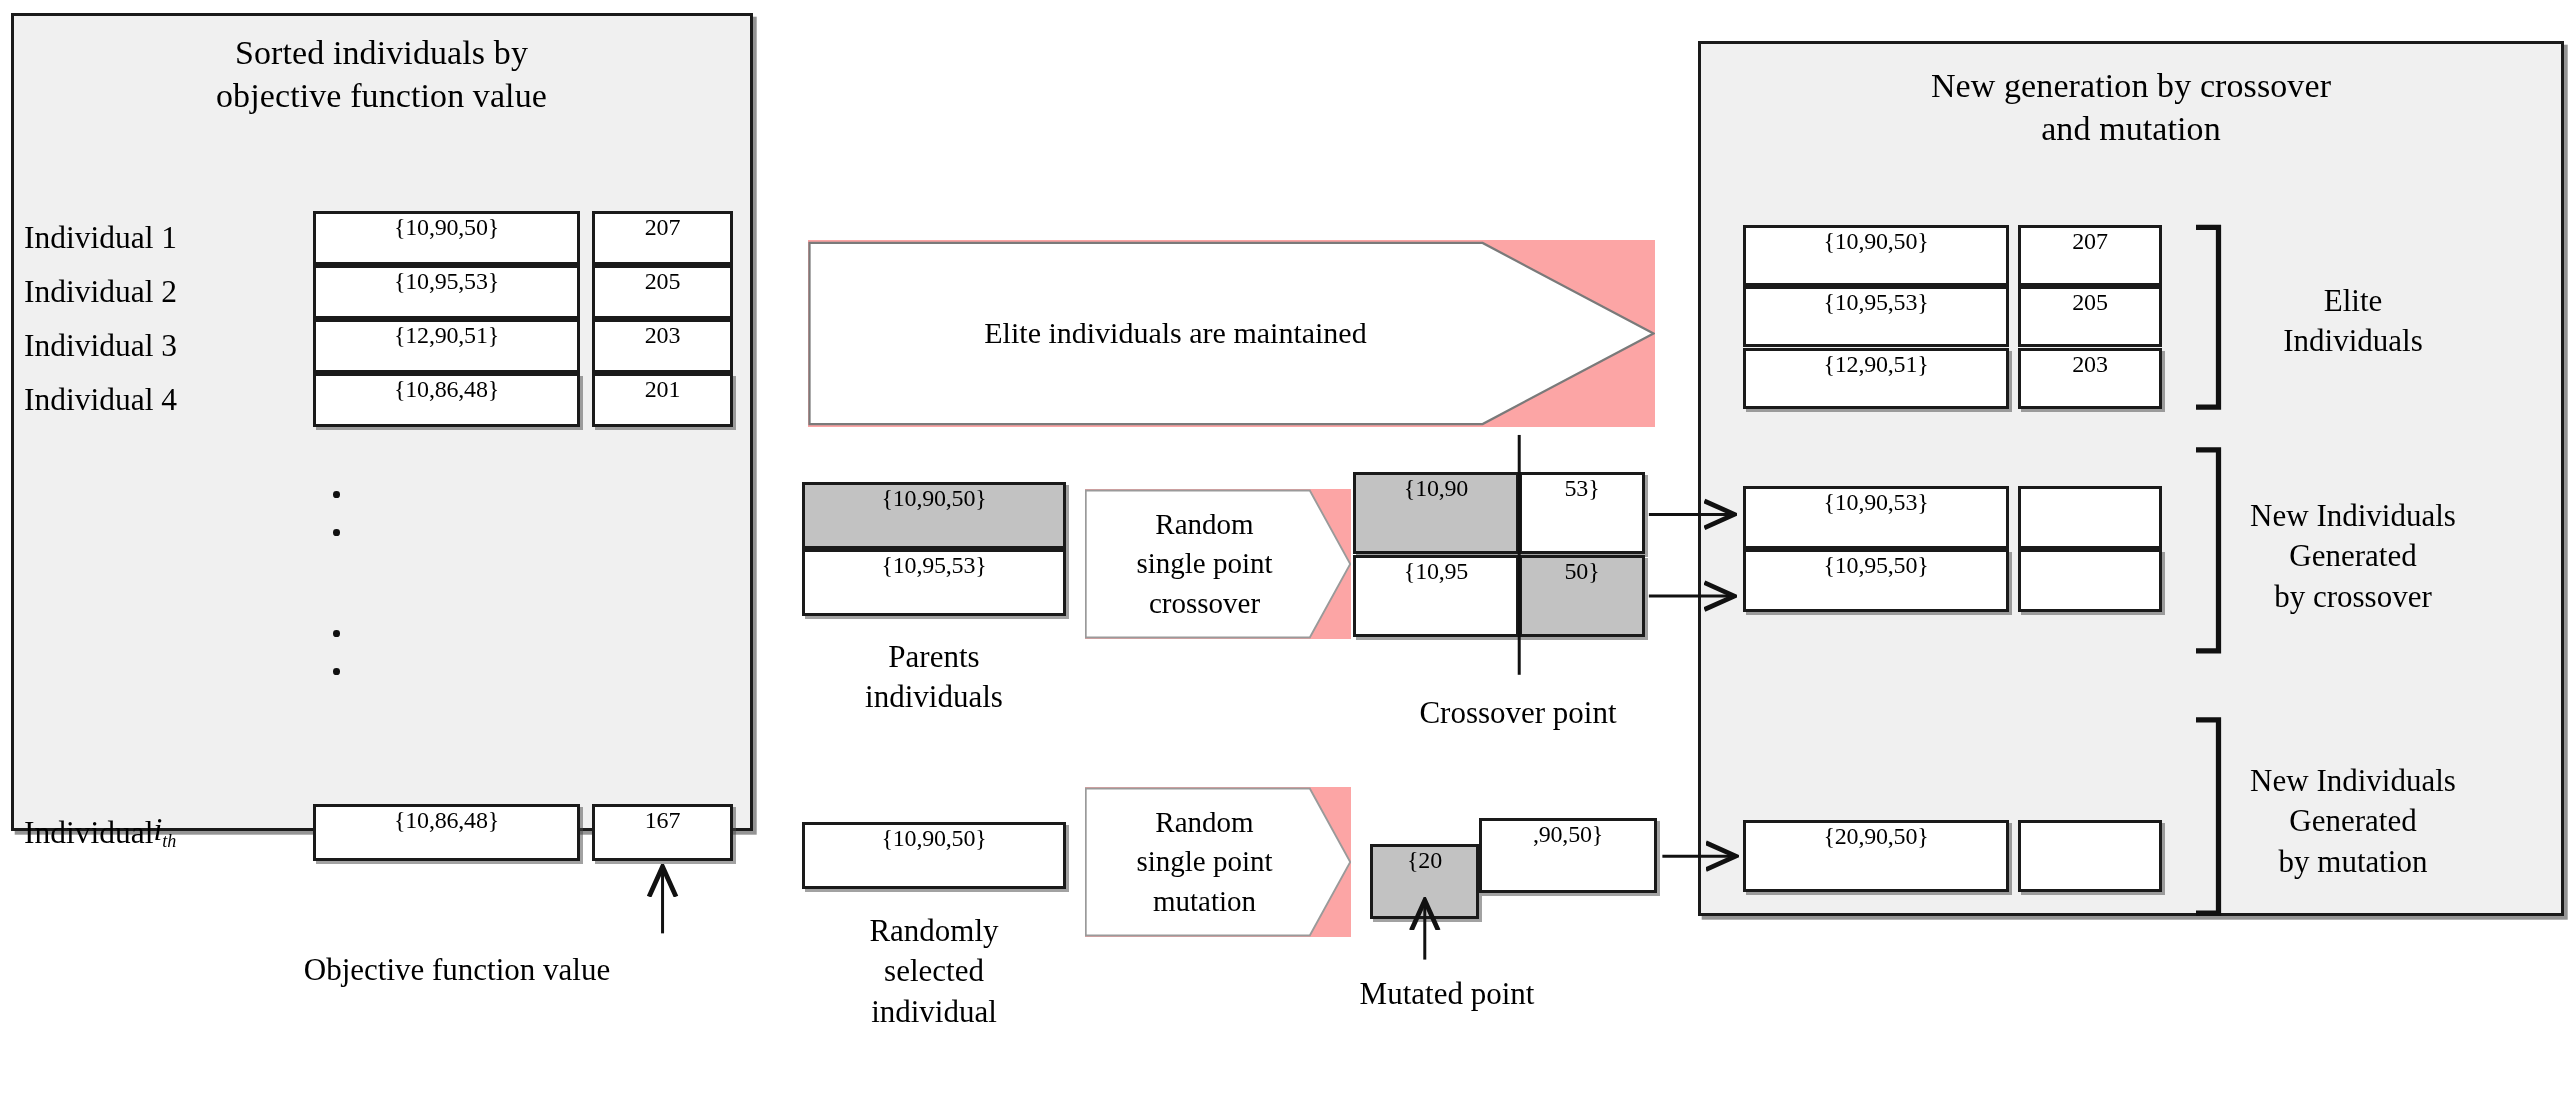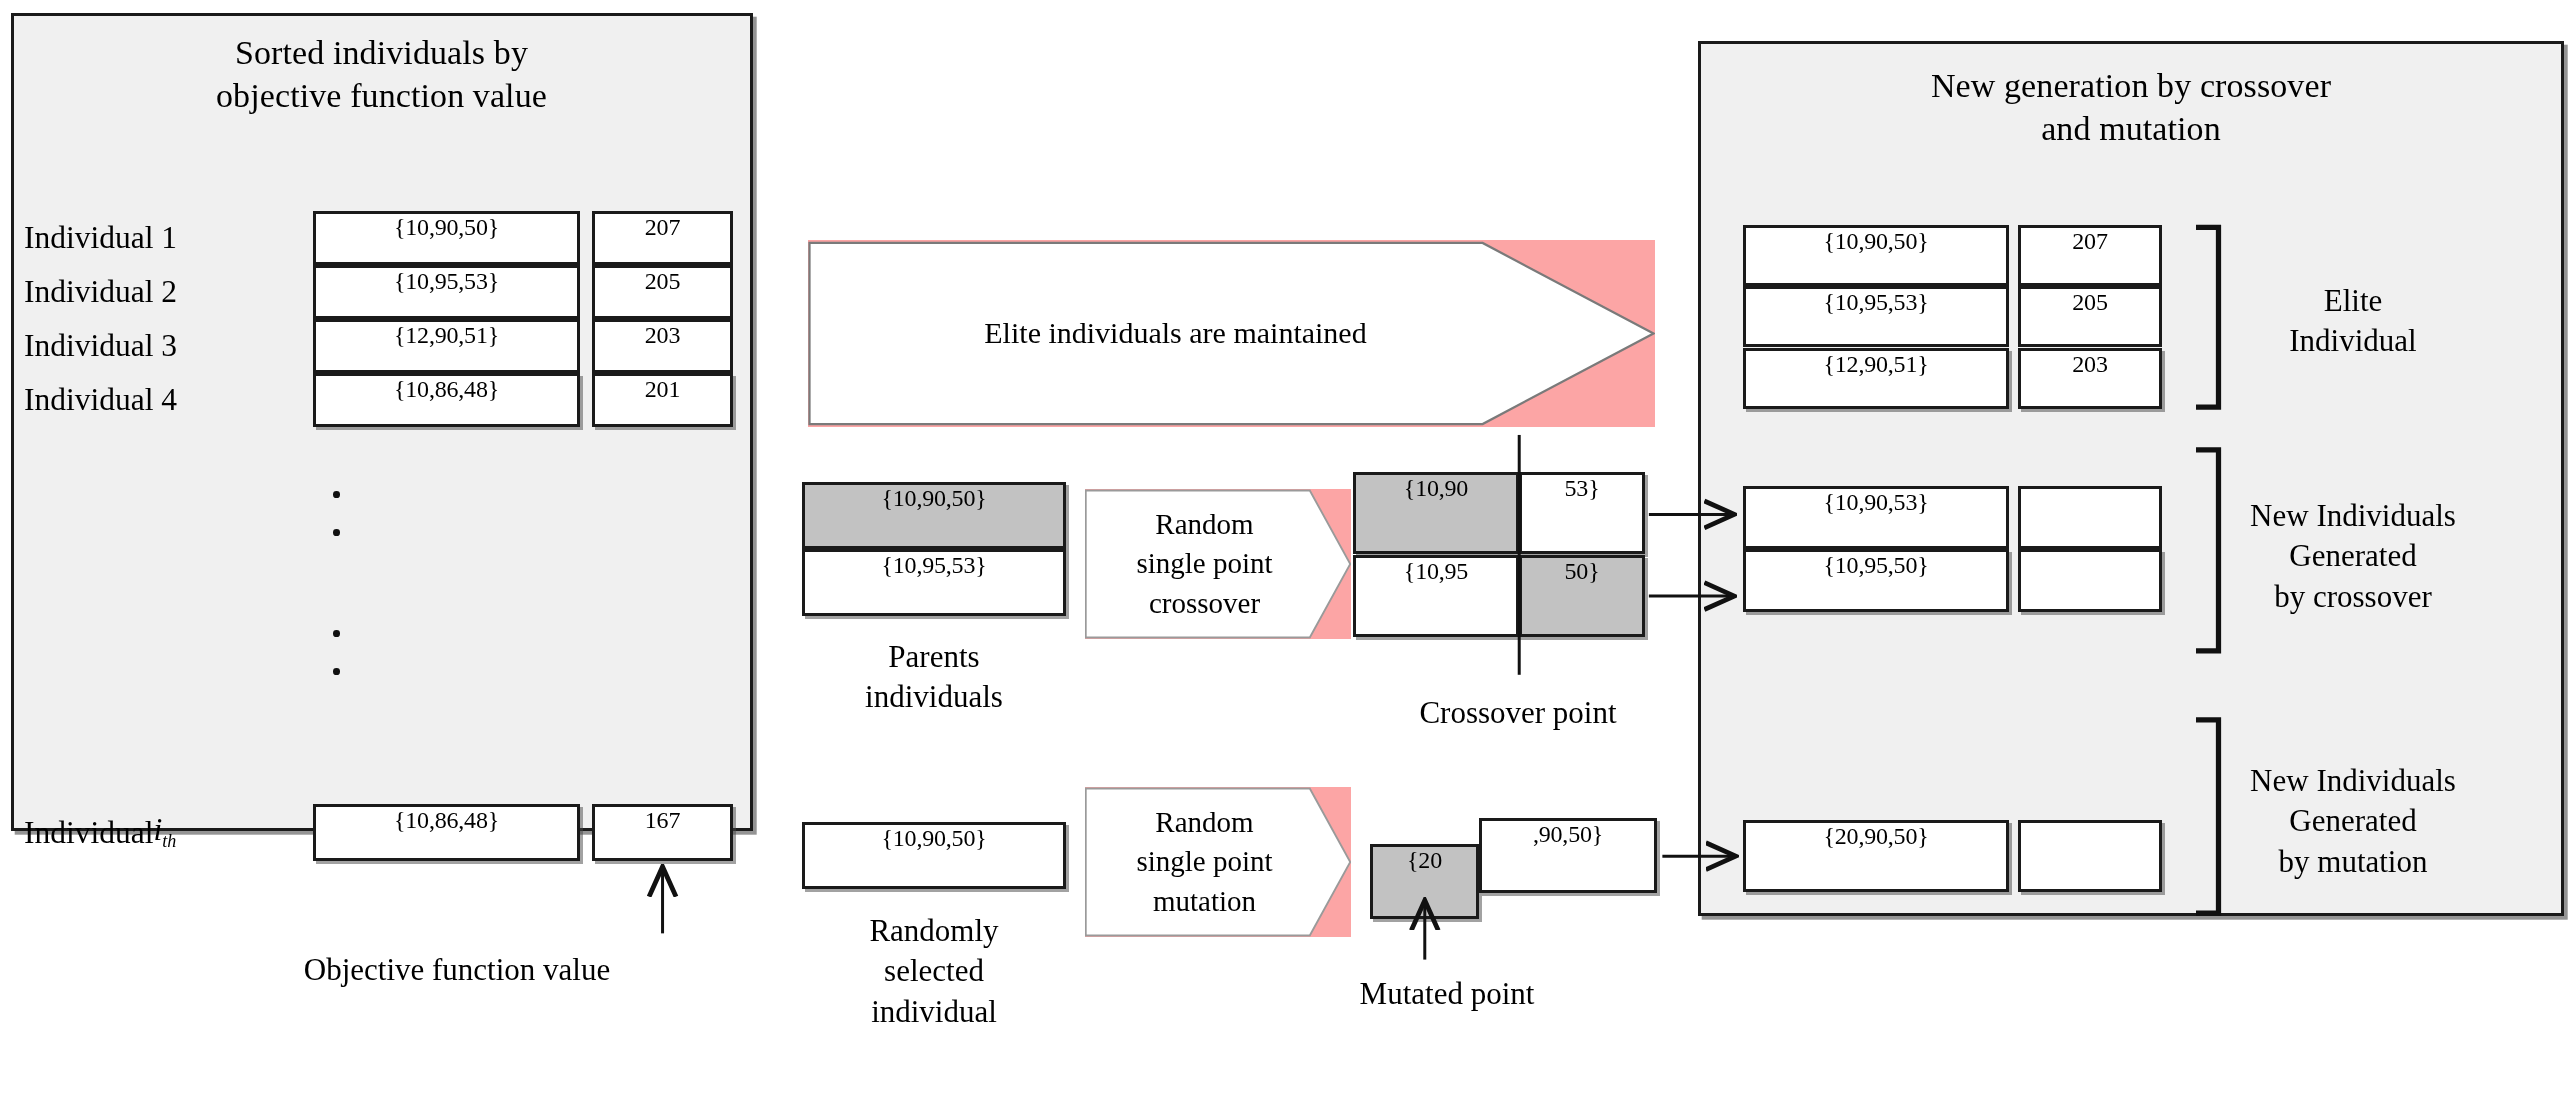--- a/index.html
+++ b/index.html
@@ -225,21 +225,21 @@
   </div>
 
 <div class="cell" style="left:1743px;top:348px;width:266px;height:61px;">
     <span>{12,90,51}</span>
   </div>
 <div class="cell" style="left:2018px;top:348px;width:144px;height:61px;">
     <span>203</span>
   </div>
 
 <div class="caption" style="left:2353px;top:281px;width:330px;transform:translateX(-50%);">Elite
-Individual</div>
+Individuals</div>
 
 <div class="cell plain" style="left:1743px;top:486px;width:266px;height:63px;">
     <span>{10,90,53}</span>
   </div>
 <div class="cell plain" style="left:2018px;top:486px;width:144px;height:63px;">
     <span></span>
   </div>
 
 <div class="cell" style="left:1743px;top:549px;width:266px;height:63px;">
     <span>{10,95,50}</span>

